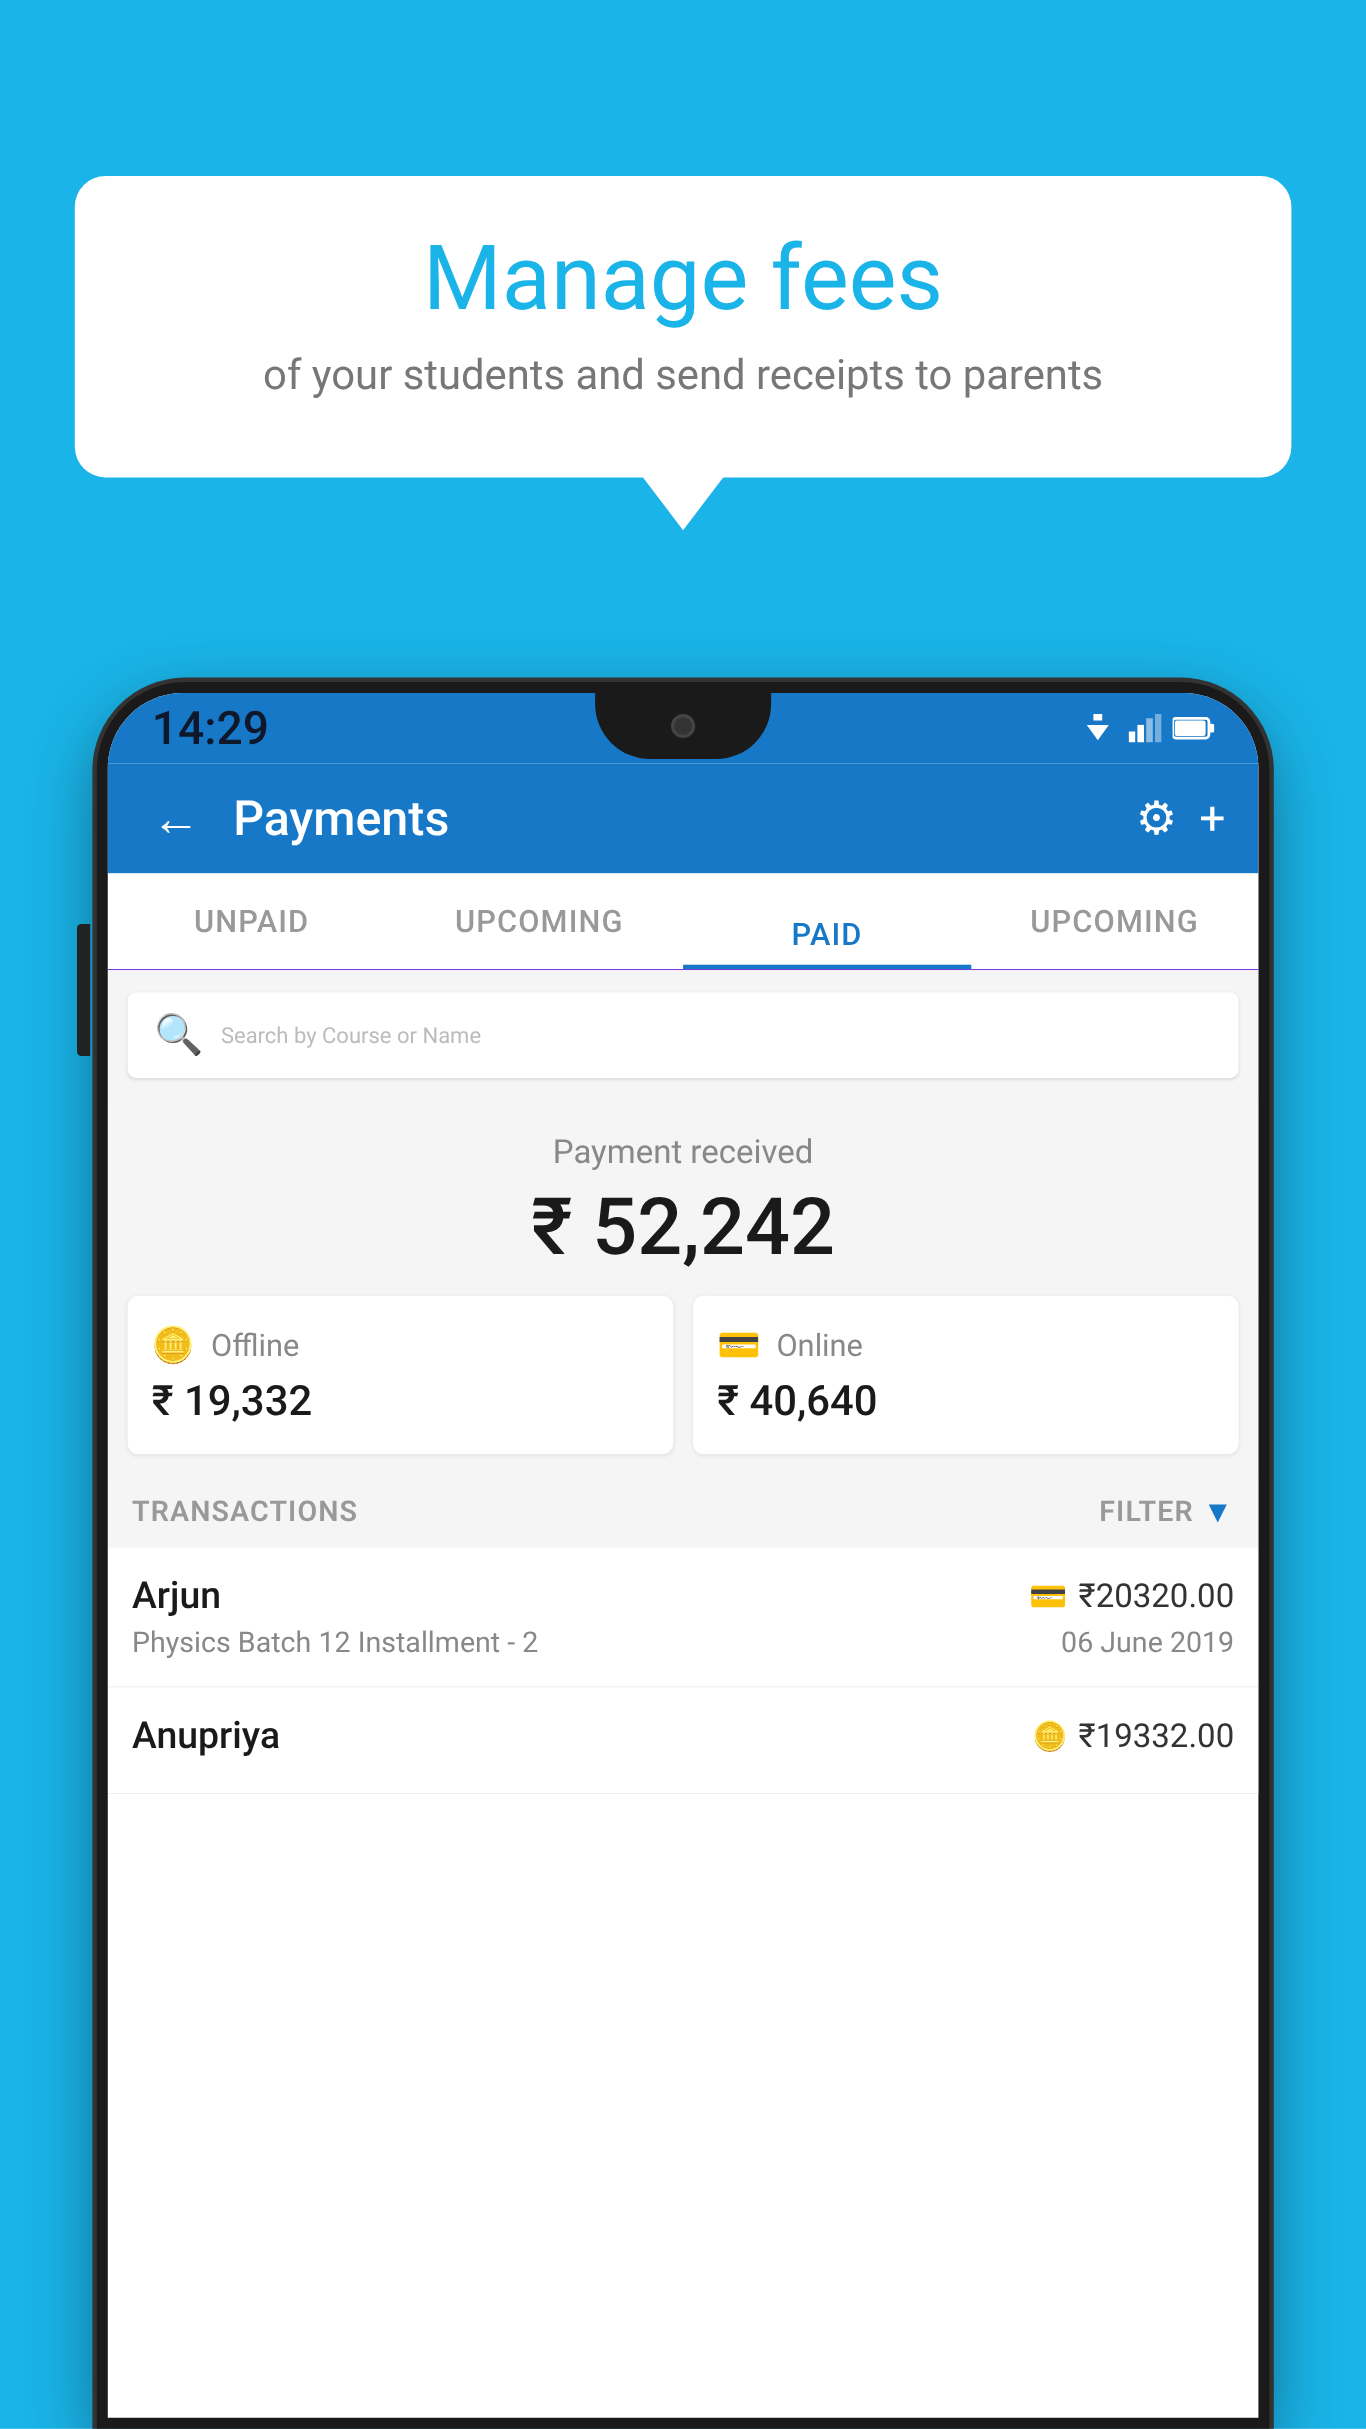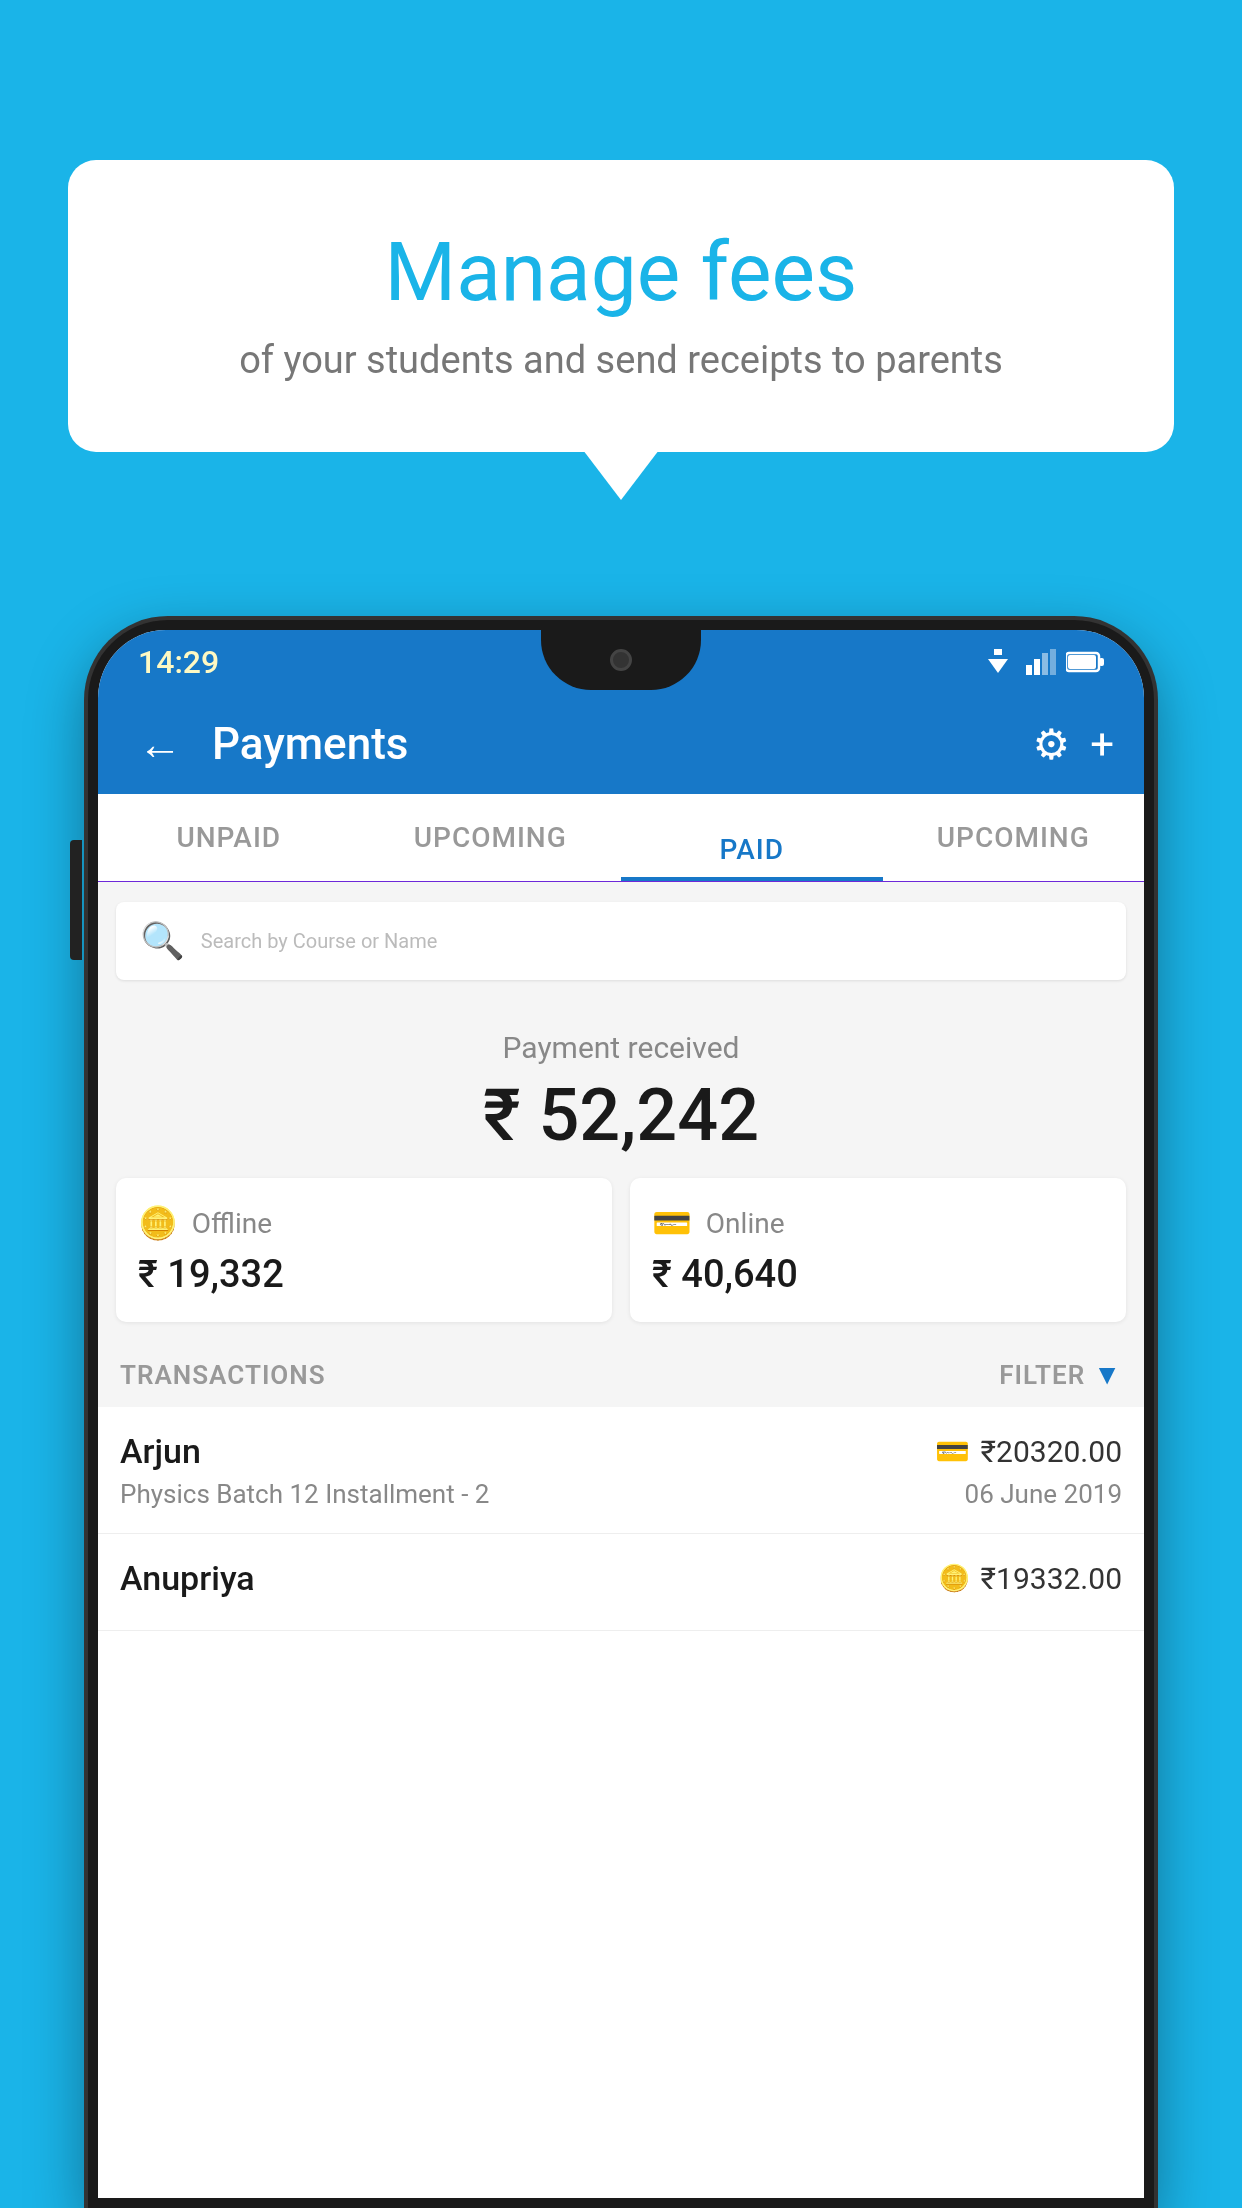--- a/index.html
+++ b/index.html
@@ -14,21 +14,21 @@
     }
 
     
     .speech-bubble {
       position: absolute;
       top: 160px;
       left: 68px;
       right: 68px;
       background: white;
       border-radius: 28px;
-      padding: 64px 50px 70px;
+      padding: 46px 50px 70px;
       text-align: center;
     }
     .speech-bubble::after {
       content: '';
       position: absolute;
       bottom: -48px;
       left: 50%;
       transform: translateX(-50%);
       width: 0;
       height: 0;
@@ -108,22 +108,22 @@
     }
     .camera-dot {
       width: 22px;
       height: 22px;
       background: #333;
       border-radius: 50%;
       border: 3px solid #444;
     }
 
     .status-time {
-      color: #fef9c3;
-      font-size: 32px;
+      color: #0f172a;
+      font-size: 42px;
       font-weight: 500;
     }
     .status-icons {
       display: flex;
       align-items: center;
       gap: 10px;
     }
     .status-icons svg {
       fill: white;
     }

